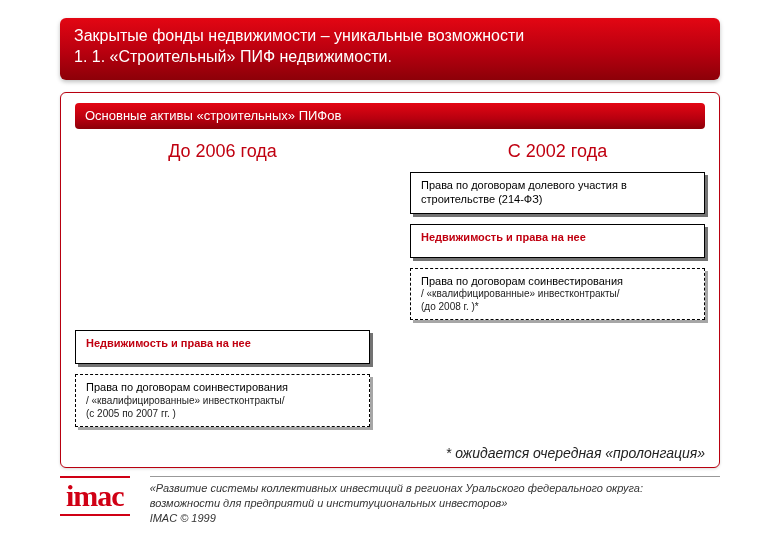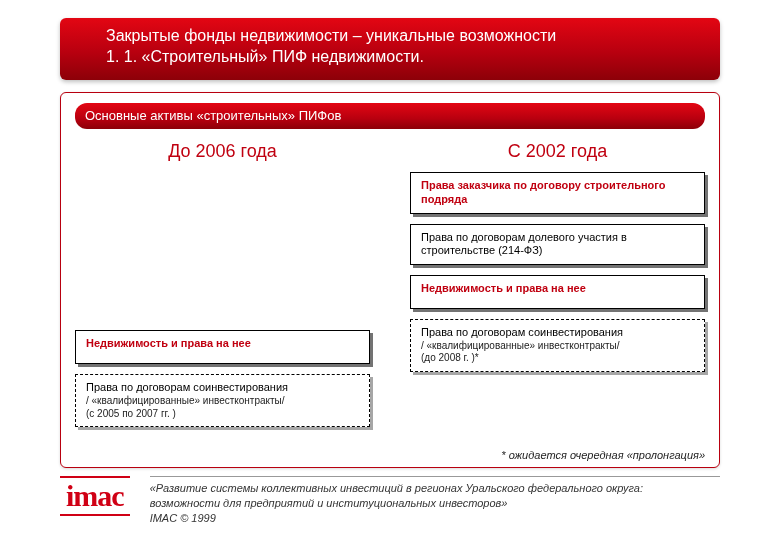--- a/index.html
+++ b/index.html
@@ -14,36 +14,36 @@
     top: 18px; left: 60px; right: 60px;
     height: 62px;
     background: linear-gradient(to bottom, #e30613 0%, #b8000f 55%, #8c0008 100%);
     border-radius: 6px;
     box-shadow: 0 2px 4px rgba(0,0,0,0.25);
     padding: 8px 14px;
     color: #fff;
     font-size: 16px;
     line-height: 1.3;
   }
-  .header-bar .line { display: block; margin-left: 32px; }
+  .header-bar .line { display: block; }
   .header-bar .sub { }
 
   .panel {
     position: absolute;
     top: 92px; left: 60px; right: 60px; bottom: 72px;
     border: 1px solid #b8000f;
     border-radius: 6px;
     background: #fff;
     padding: 10px 14px 8px 14px;
     box-shadow: 0 1px 3px rgba(0,0,0,0.15);
   }
   .band {
     background: linear-gradient(to bottom, #e30613 0%, #b8000f 60%, #8c0008 100%);
     color: #fff;
-    border-radius: 12px;
+    border-radius: 4px;
     height: 26px;
     line-height: 26px;
     padding: 0 10px;
     font-size: 13px;
     margin-bottom: 6px;
   }
   .columns {
     display: flex;
     gap: 40px;
     height: calc(100% - 60px);
@@ -88,21 +88,21 @@
     color: #222;
     font-weight: normal;
     display: block;
   }
   .spacer { flex: 1; }
 
   .footnote {
     position: absolute;
     right: 14px;
     bottom: 6px;
-    font-size: 11px;
+    font-size: 14px;
     font-style: italic;
     color: #222;
   }
 
   .footer {
     position: absolute;
     left: 60px; right: 60px; bottom: 10px;
     height: 54px;
     display: flex;
     align-items: flex-start;
@@ -156,23 +156,20 @@
             <span>Права по договорам соинвестирования</span>
             <span class="sub">/ «квалифицированные» инвестконтракты/</span>
             <span class="sub">(с 2005 по 2007 гг. )</span>
           </div>
         </div>
       </div>
 
       <div class="col">
         <div class="col-head">С 2002 года</div>
         <div class="stack" style="justify-content:flex-start;">
-          <div class="card red">
-            <span>Права заказчика по договору строительного подряда</span>
-          </div>
           <div class="card">
             <span>Права по договорам долевого участия в строительстве (214-ФЗ)</span>
           </div>
           <div class="card red">
             <span>Недвижимость и права на нее</span>
           </div>
           <div class="card dashed">
             <span>Права по договорам соинвестирования</span>
             <span class="sub">/ «квалифицированные» инвестконтракты/</span>
             <span class="sub">(до 2008 г. )*</span>

